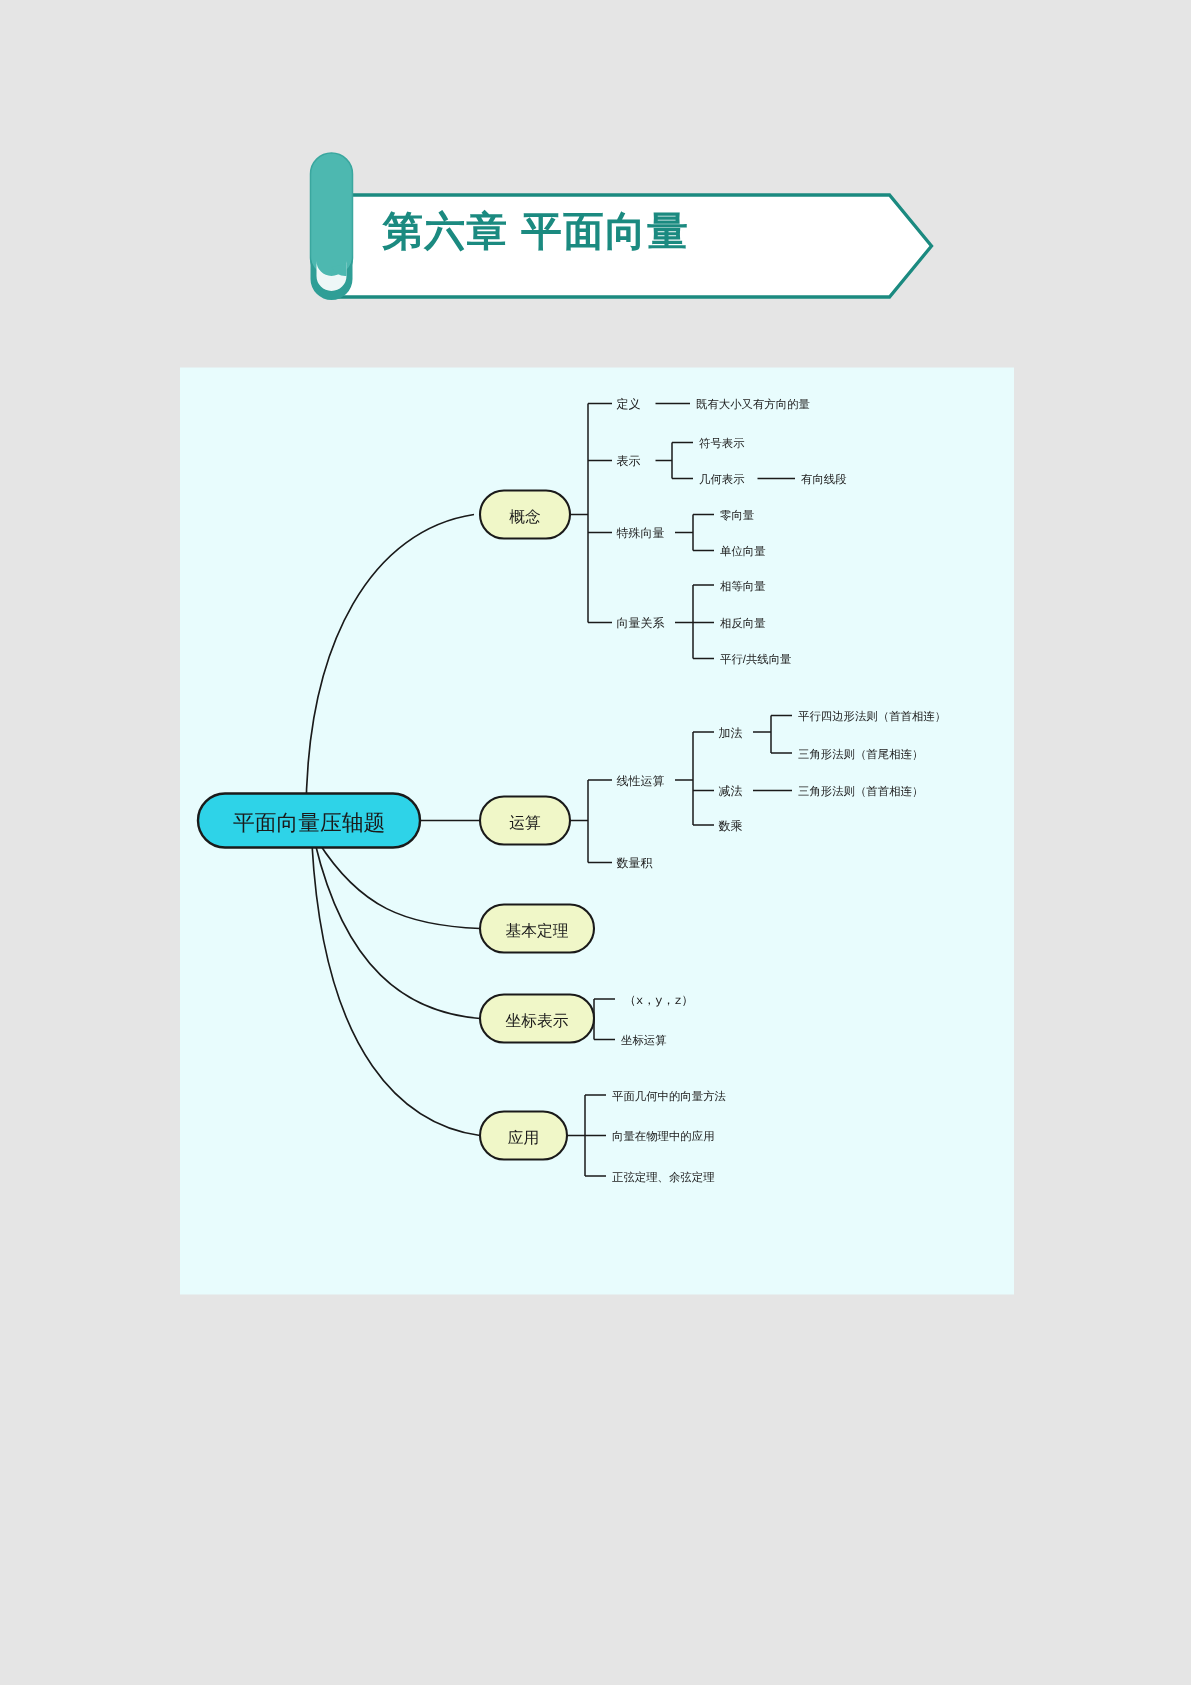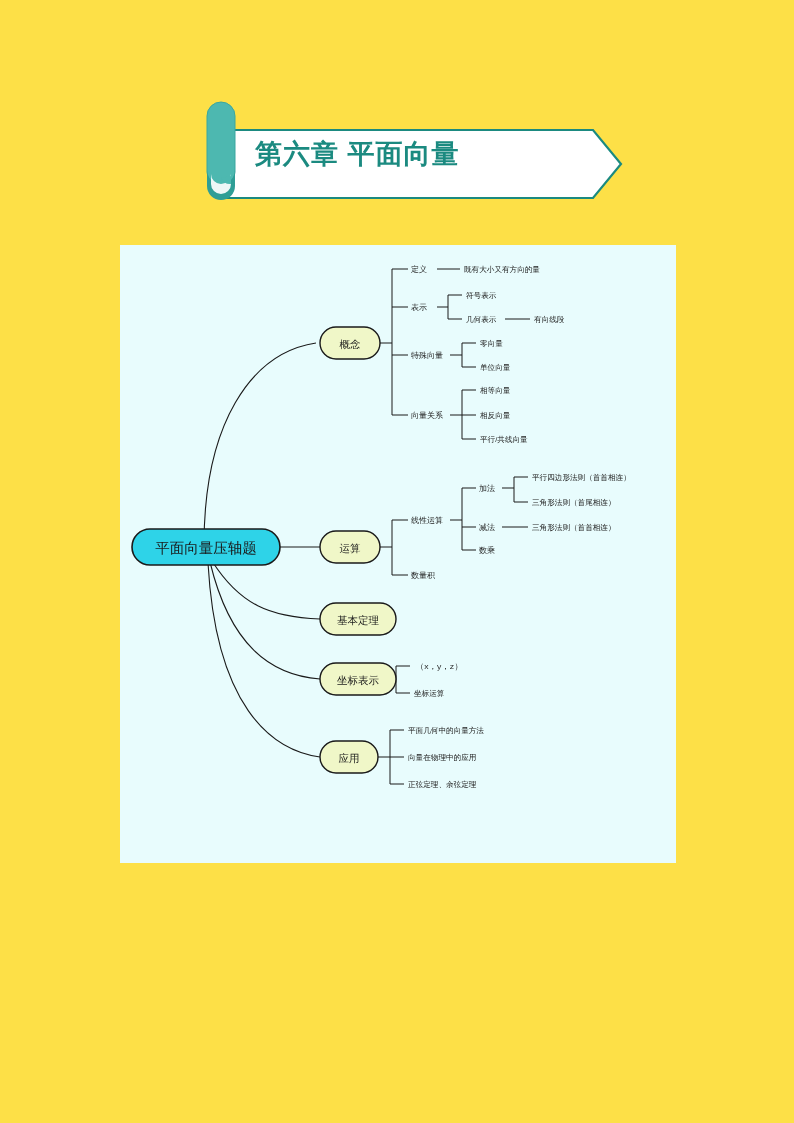--- a/index.html
+++ b/index.html
@@ -10,21 +10,21 @@
   body {
     width: 794px;
     height: 1123px;
     position: relative;
     font-family: "Liberation Sans", "DejaVu Sans", sans-serif;
     overflow: hidden;
   }
   .page {
     position: absolute;
     inset: 0;
-    background: #fde047;
+    background: #e5e5e5;
     padding-left: 20px;
   }
 
   
   .banner {
     position: absolute;
     left: 203px;
     top: 100px;
     width: 420px;
     height: 102px;

